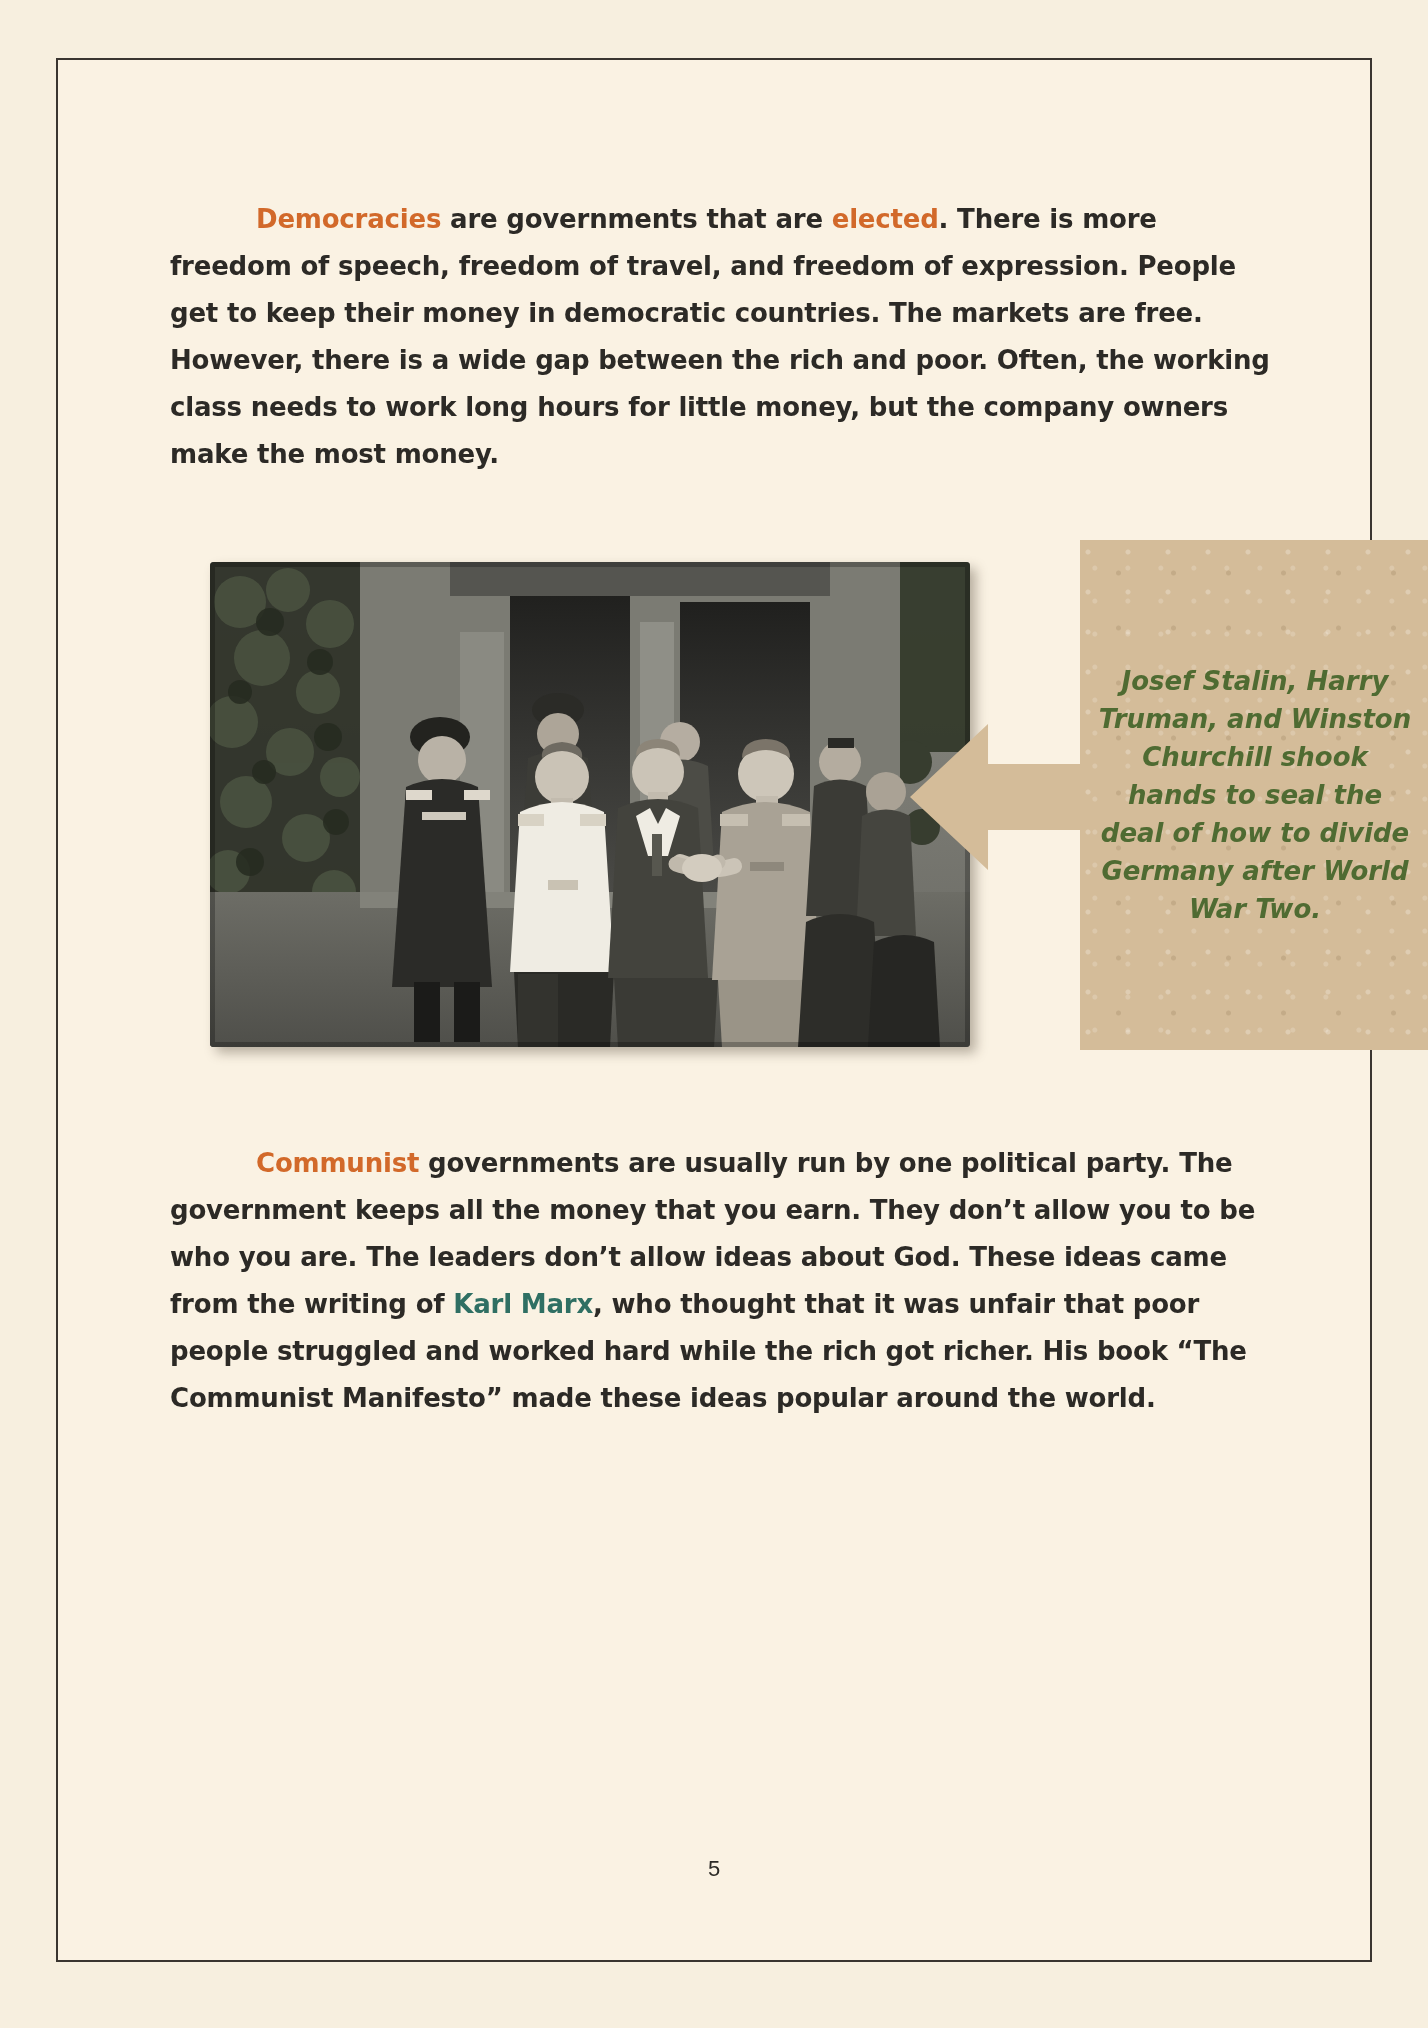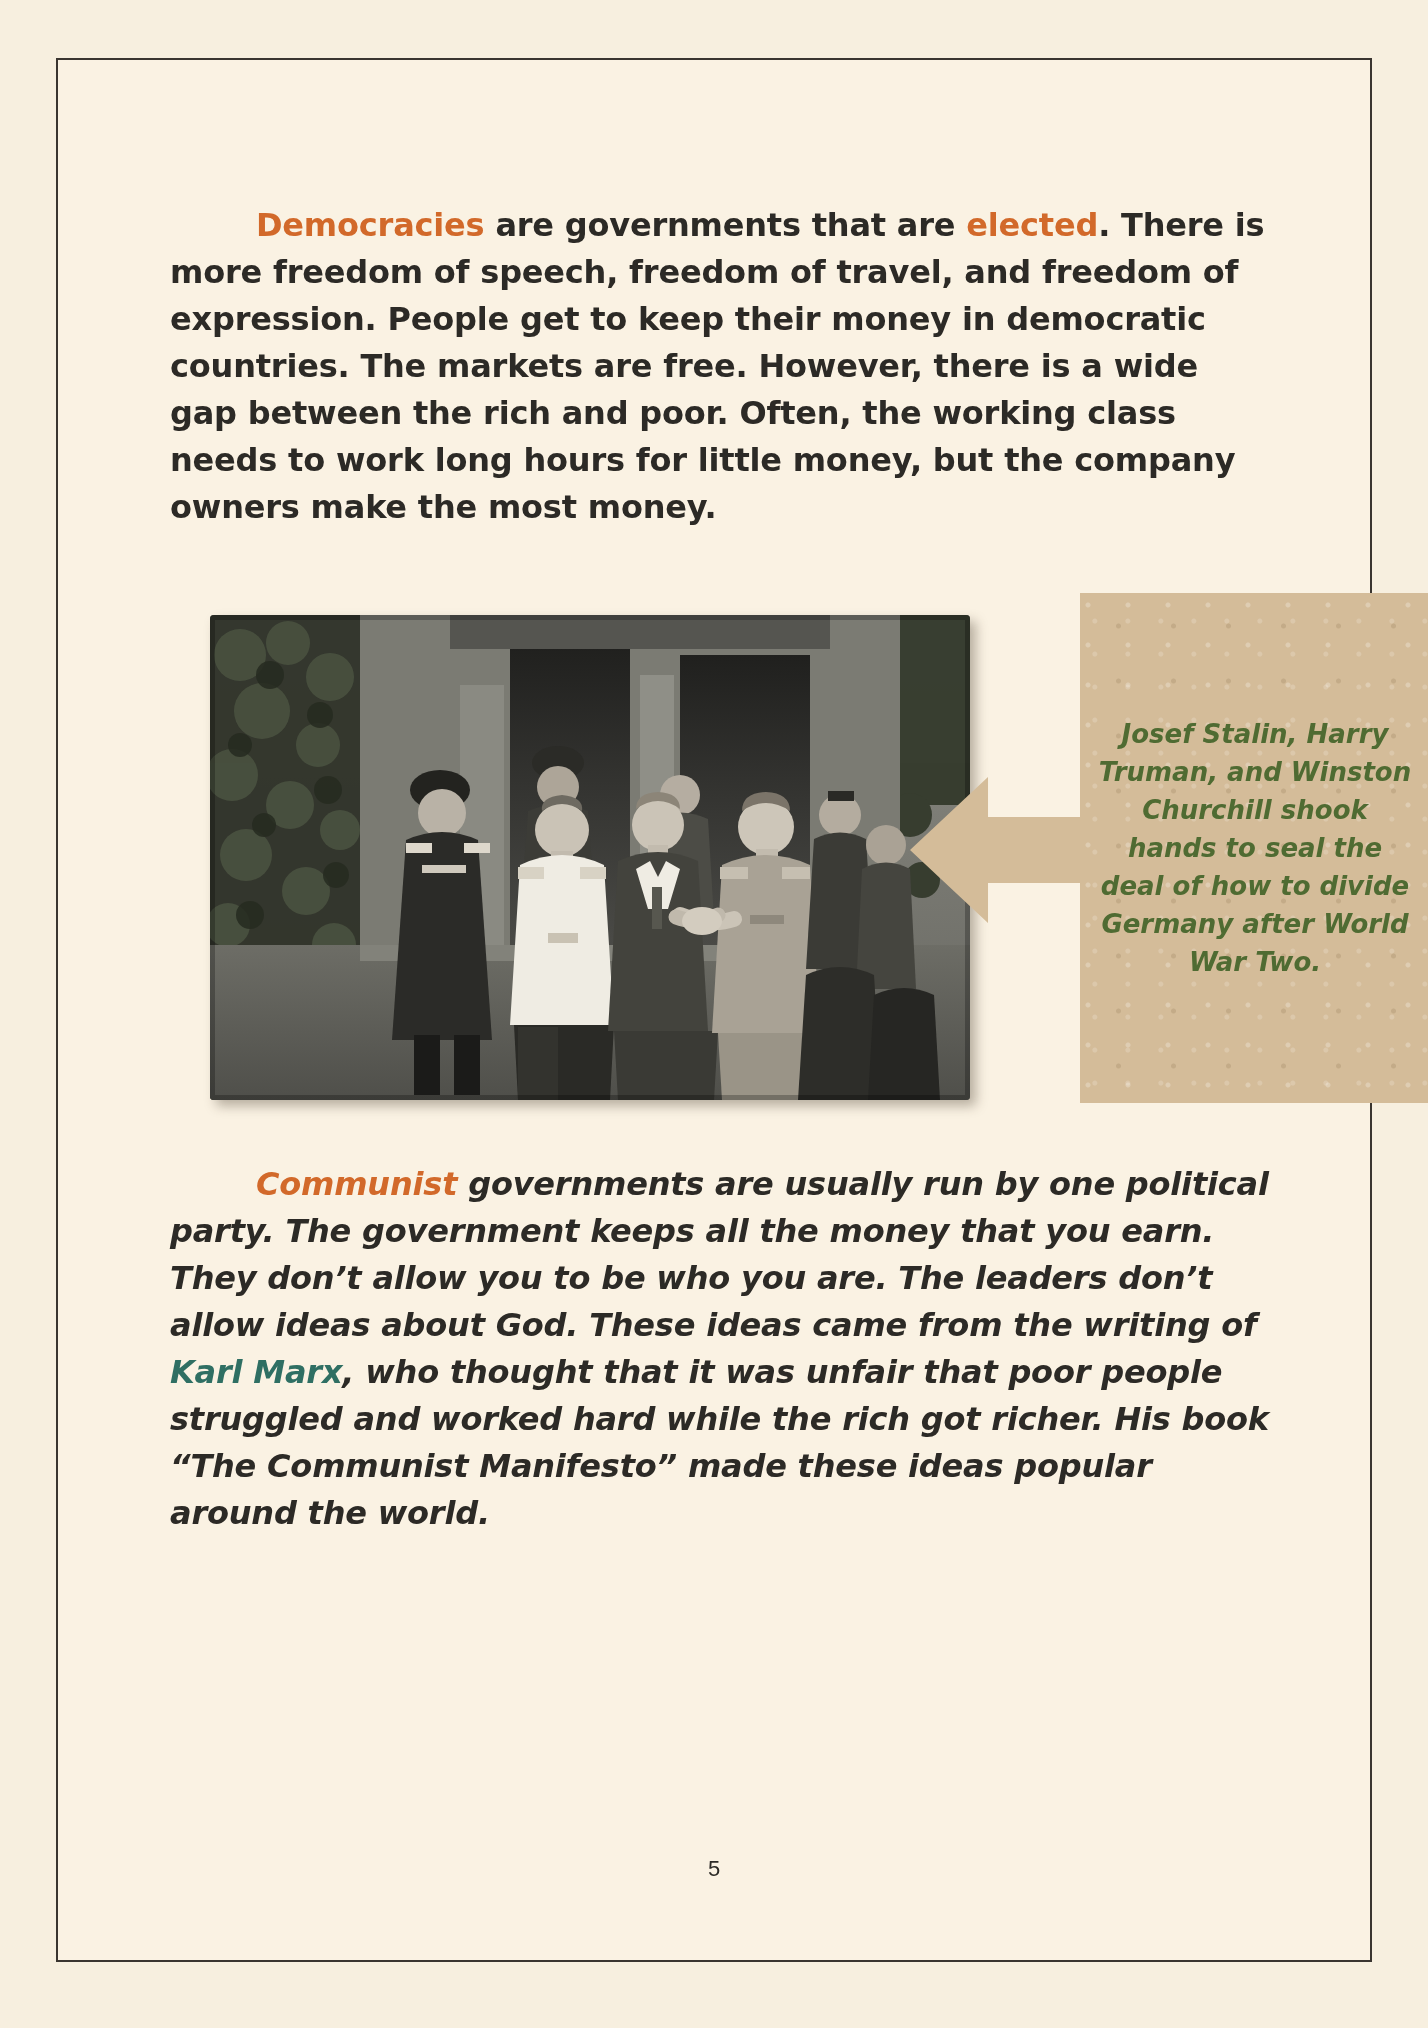--- a/index.html
+++ b/index.html
@@ -26,21 +26,21 @@
   .content {
     position: absolute;
     left: 112px;
     top: 110px;
     width: 1100px;
   }
 
   .para {
     font-family: "DejaVu Sans", sans-serif;
     font-weight: bold;
-    font-size: 32px;
+    font-size: 26px;
     line-height: 47px;
     color: #2c2a26;
     letter-spacing: -0.2px;
     text-align: left;
   }
   .para .indent { display: inline-block; width: 86px; }
   .hl-orange { color: #d2692a; }
   .hl-teal { color: #2f6f63; }
 
   
@@ -281,20 +281,20 @@
         <svg width="180" height="170" viewBox="0 0 180 170">
           <polygon points="0,85 78,12 78,52 180,52 180,118 78,118 78,158" fill="#d4bc99"></polygon>
         </svg>
       </div>
 
       <div class="callout">
         <div class="callout-text">Josef Stalin, Harry Truman, and Winston Churchill shook hands to seal the deal of how to divide Germany after World War Two.</div>
       </div>
     </div>
 
-    <p class="para" style="margin-top:58px;font-style:italic;">
+    <p class="para" style="margin-top:90px;">
       <span class="indent"></span><span class="hl-orange">Communist</span><span> governments are usually run by one political party.  The government keeps all the money that you earn.  They don’t allow you to be who you are.  The leaders don’t allow ideas about God.  These ideas came from the writing of </span><span class="hl-teal">Karl Marx</span><span>, who thought that it was unfair that poor people struggled and worked hard while the rich got richer.  His book “The Communist Manifesto” made these ideas popular around the world.</span>
     </p>
 
   </div>
 
   <div class="page-number">5</div>
 </div>
 
 </body></html>

